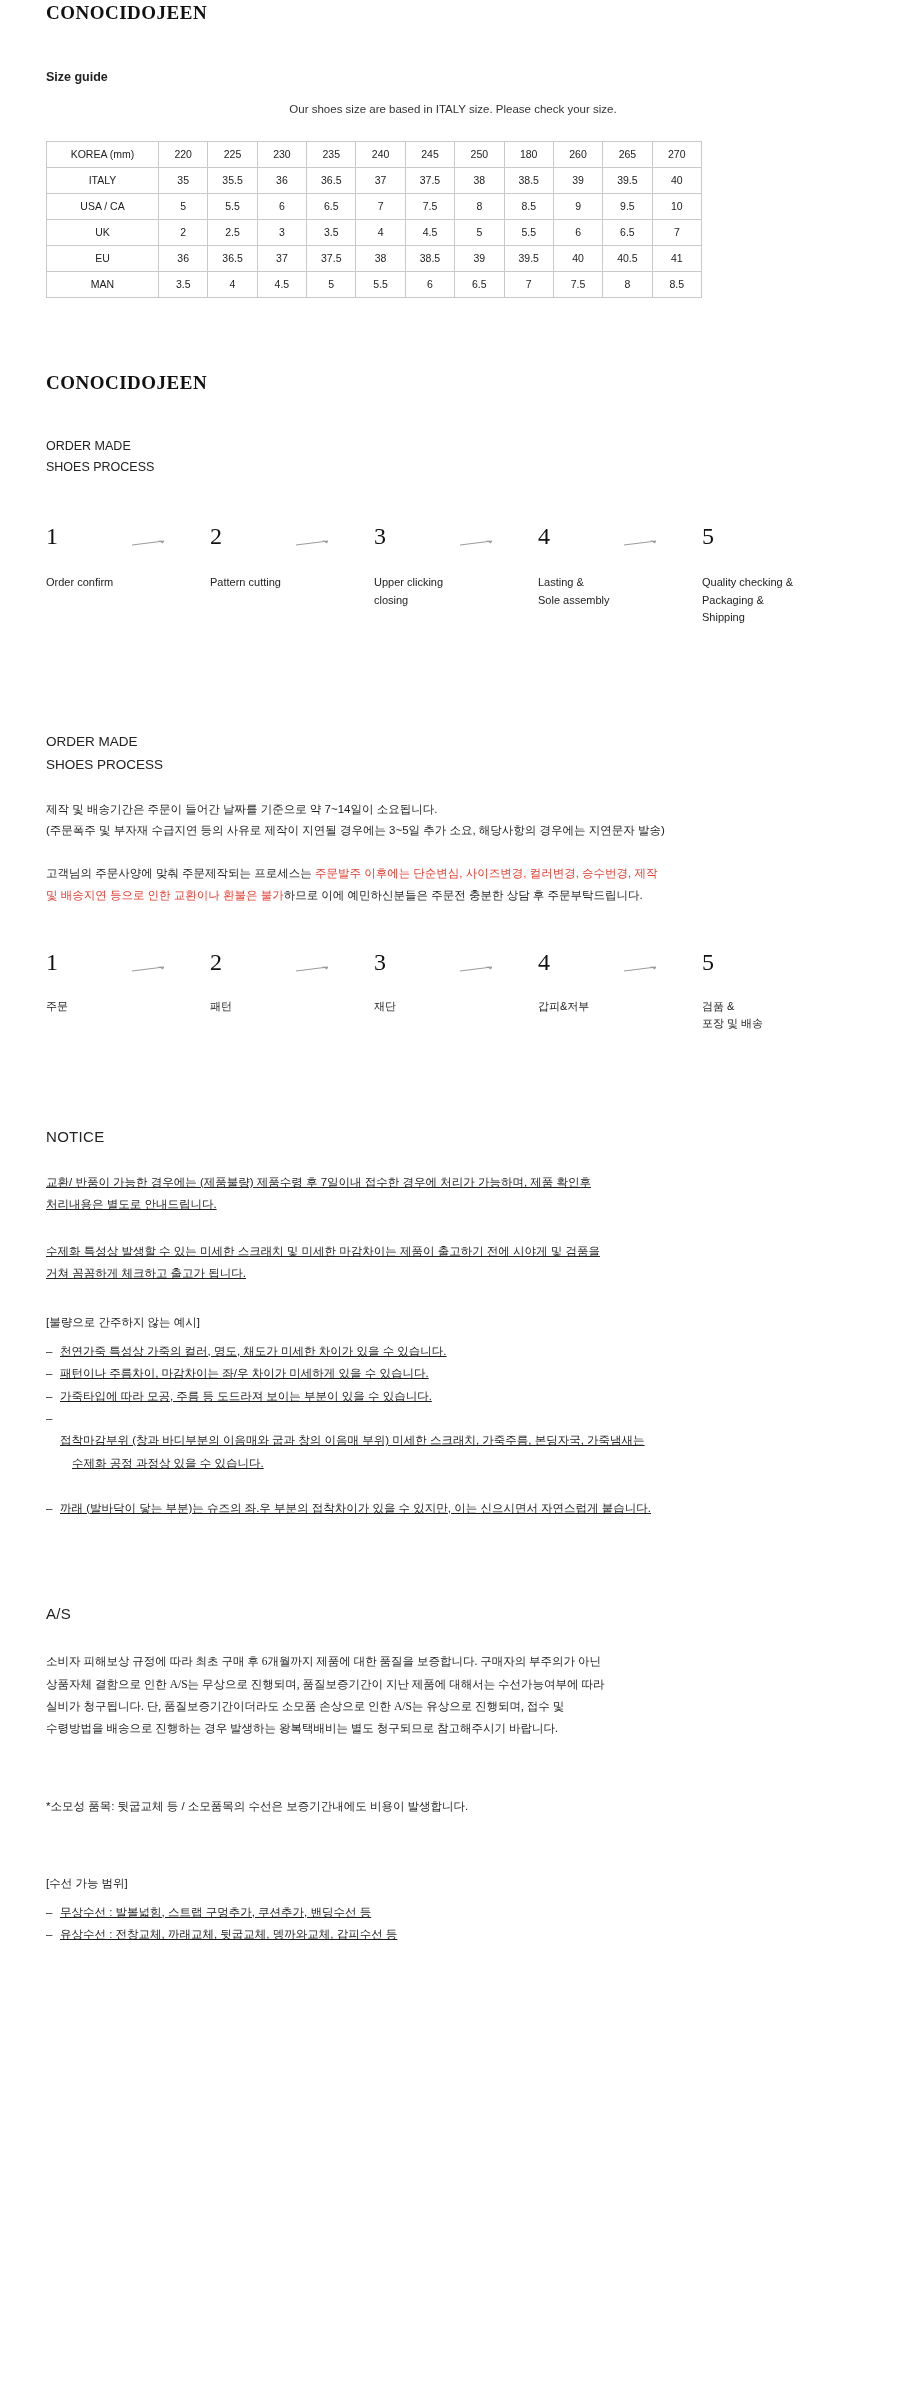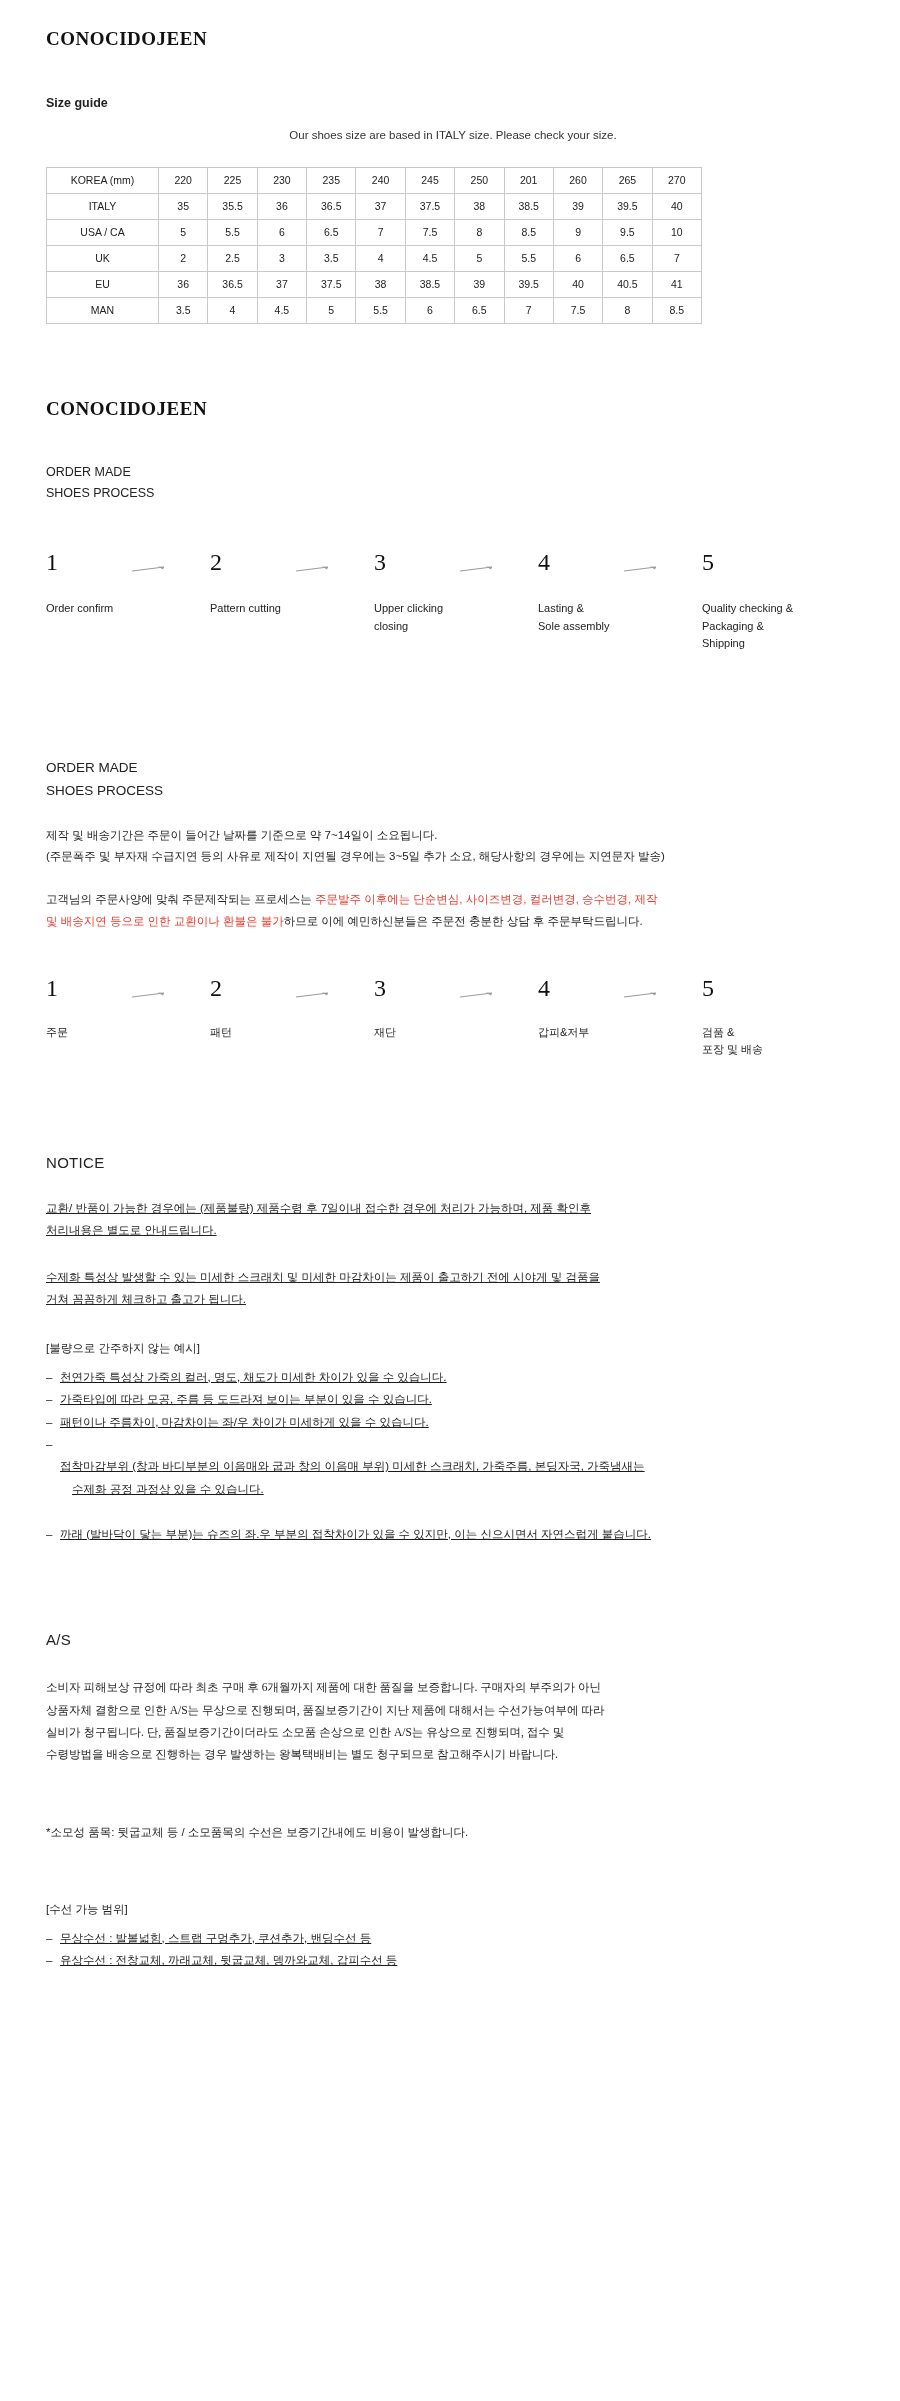--- a/index.html
+++ b/index.html
@@ -11,23 +11,23 @@
     color: #1a1a1a;
     -webkit-font-smoothing: antialiased;
   }
   .page {
     width: 900px;
     min-height: 2401px;
     position: relative;
     padding: 0;
   }
   .inner {
-    margin: 8px auto;
+    margin: 0 auto;
     width: 820px;
-    padding-top: 20px;
+    padding-top: 2px;
   }
 
   
   .brand {
     font-family: "Liberation Serif", serif;
     font-weight: bold;
     font-size: 19px;
     letter-spacing: 0.5px;
     color: #111;
     margin: 0 0 0 6px;
@@ -201,21 +201,21 @@
         <tbody>
             <tr>
           <td class="rowhead">KOREA (mm)</td>
           <td>220</td>
           <td>225</td>
           <td>230</td>
           <td>235</td>
           <td>240</td>
           <td>245</td>
           <td>250</td>
-          <td>201</td>
+          <td>180</td>
           <td>260</td>
           <td>265</td>
           <td>270</td>
         </tr>
         <tr>
           <td class="rowhead">ITALY</td>
           <td>35</td>
           <td>35.5</td>
           <td>36</td>
           <td>36.5</td>
@@ -406,22 +406,22 @@
     <div class="notice">
       <div class="sec-title">NOTICE</div>
       <div class="sec-body">교환/ 반품이 가능한 경우에는 (제품불량) 제품수령 후 7일이내 접수한 경우에 처리가 가능하며, 제품 확인후
 처리내용은 별도로 안내드립니다.</div>
       <div class="sec-body gap">수제화 특성상 발생할 수 있는 미세한 스크래치 및 미세한 마감차이는 제품이 출고하기 전에 시야게 및 검품을
 거쳐 꼼꼼하게 체크하고 출고가 됩니다.</div>
 
       <div class="list-title">[불량으로 간주하지 않는 예시]</div>
       <ul class="dash">
         <li><span>천연가죽 특성상 가죽의 컬러, 명도, 채도가 미세한 차이가 있을 수 있습니다.</span></li>
+        <li><span>패턴이나 주름차이, 마감차이는 좌/우 차이가 미세하게 있을 수 있습니다.</span></li>
         <li><span>가죽타입에 따라 모공, 주름 등 도드라져 보이는 부분이 있을 수 있습니다.</span></li>
-        <li><span>패턴이나 주름차이, 마감차이는 좌/우 차이가 미세하게 있을 수 있습니다.</span></li>
         <li>
           <span>접착마감부위 (창과 바디부분의 이음매와 굽과 창의 이음매 부위) 미세한 스크래치, 가죽주름, 본딩자국, 가죽냄새는</span>
           <span class="cont">수제화 공정 과정상 있을 수 있습니다.</span>
         </li>
         <li><span>까래 (발바닥이 닿는 부분)는 슈즈의 좌.우 부분의 접착차이가 있을 수 있지만, 이는 신으시면서 자연스럽게 붙습니다.</span></li>
       </ul>
     </div>
 
     <div class="as-section">
       <div class="sec-title">A/S</div>

